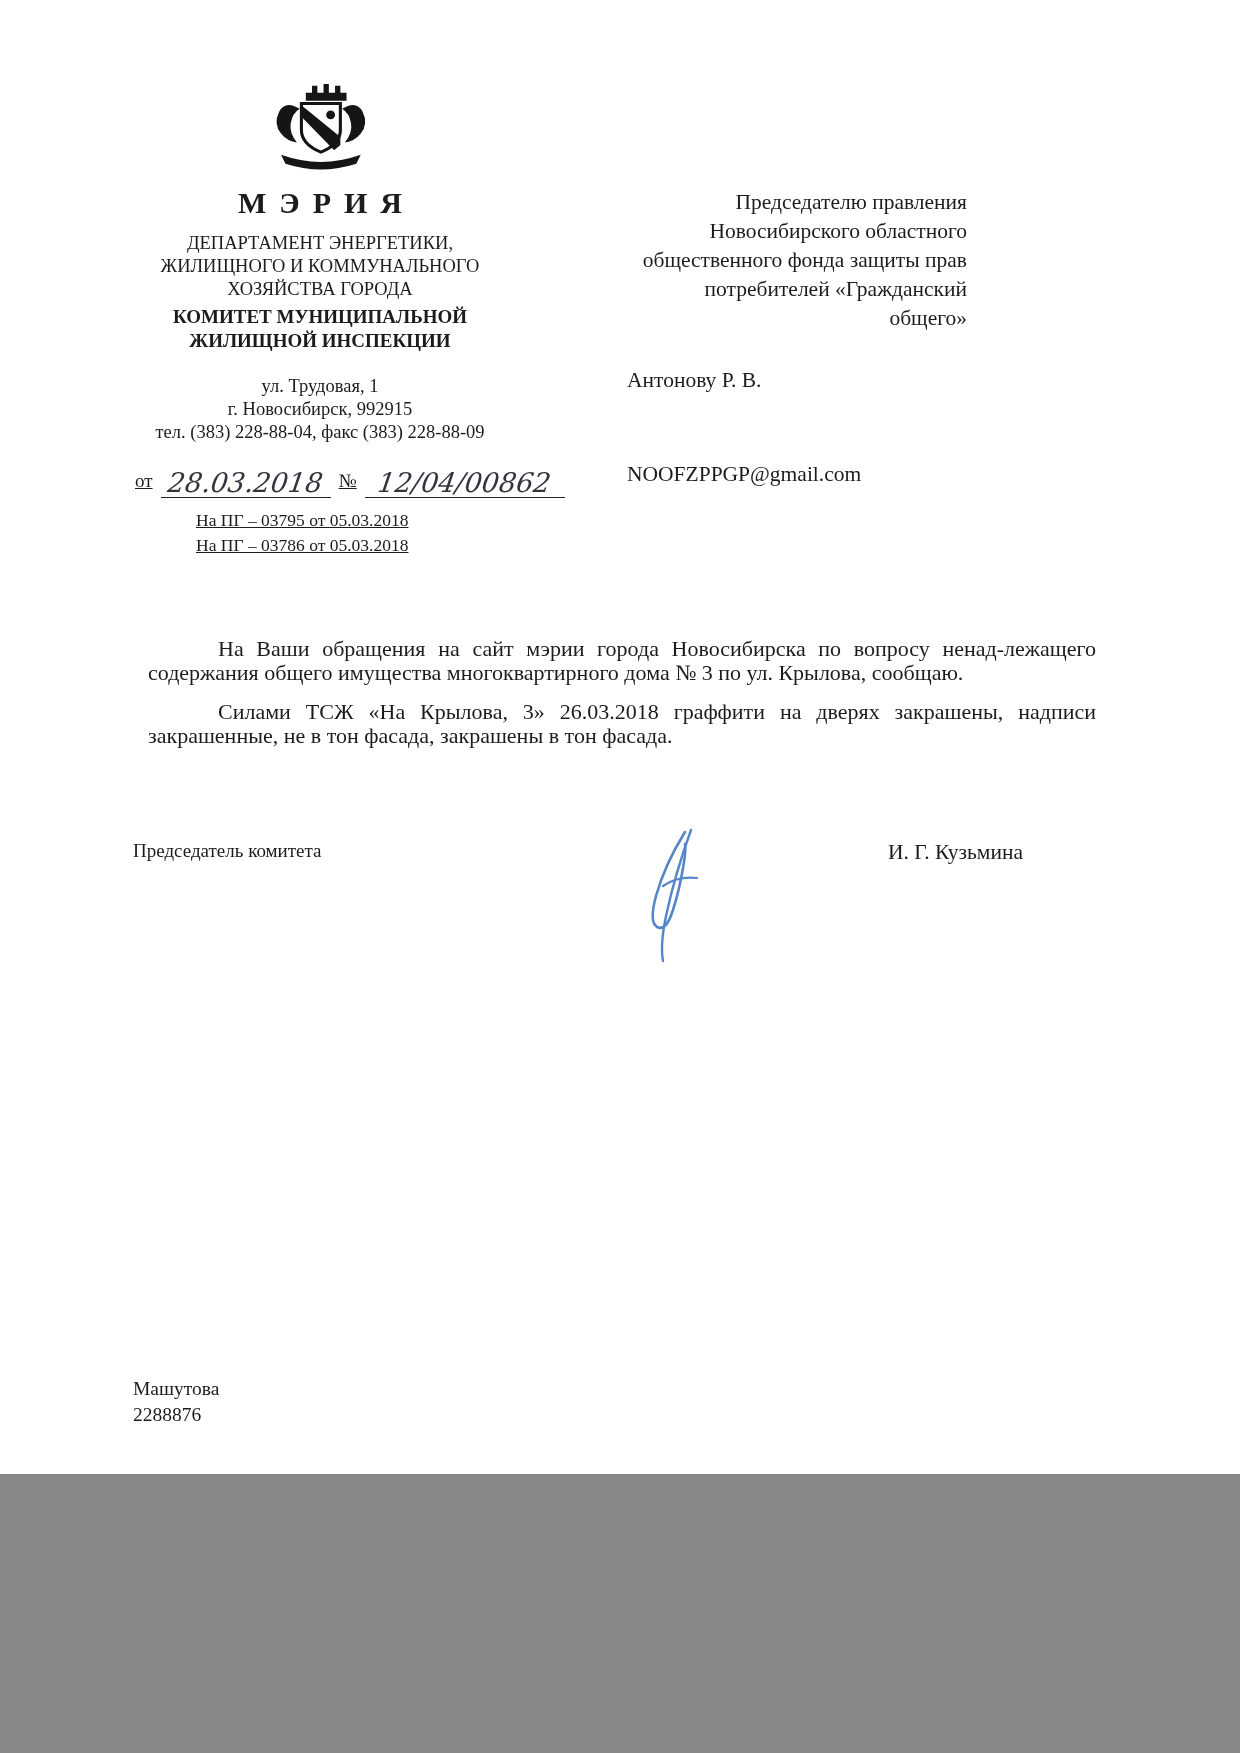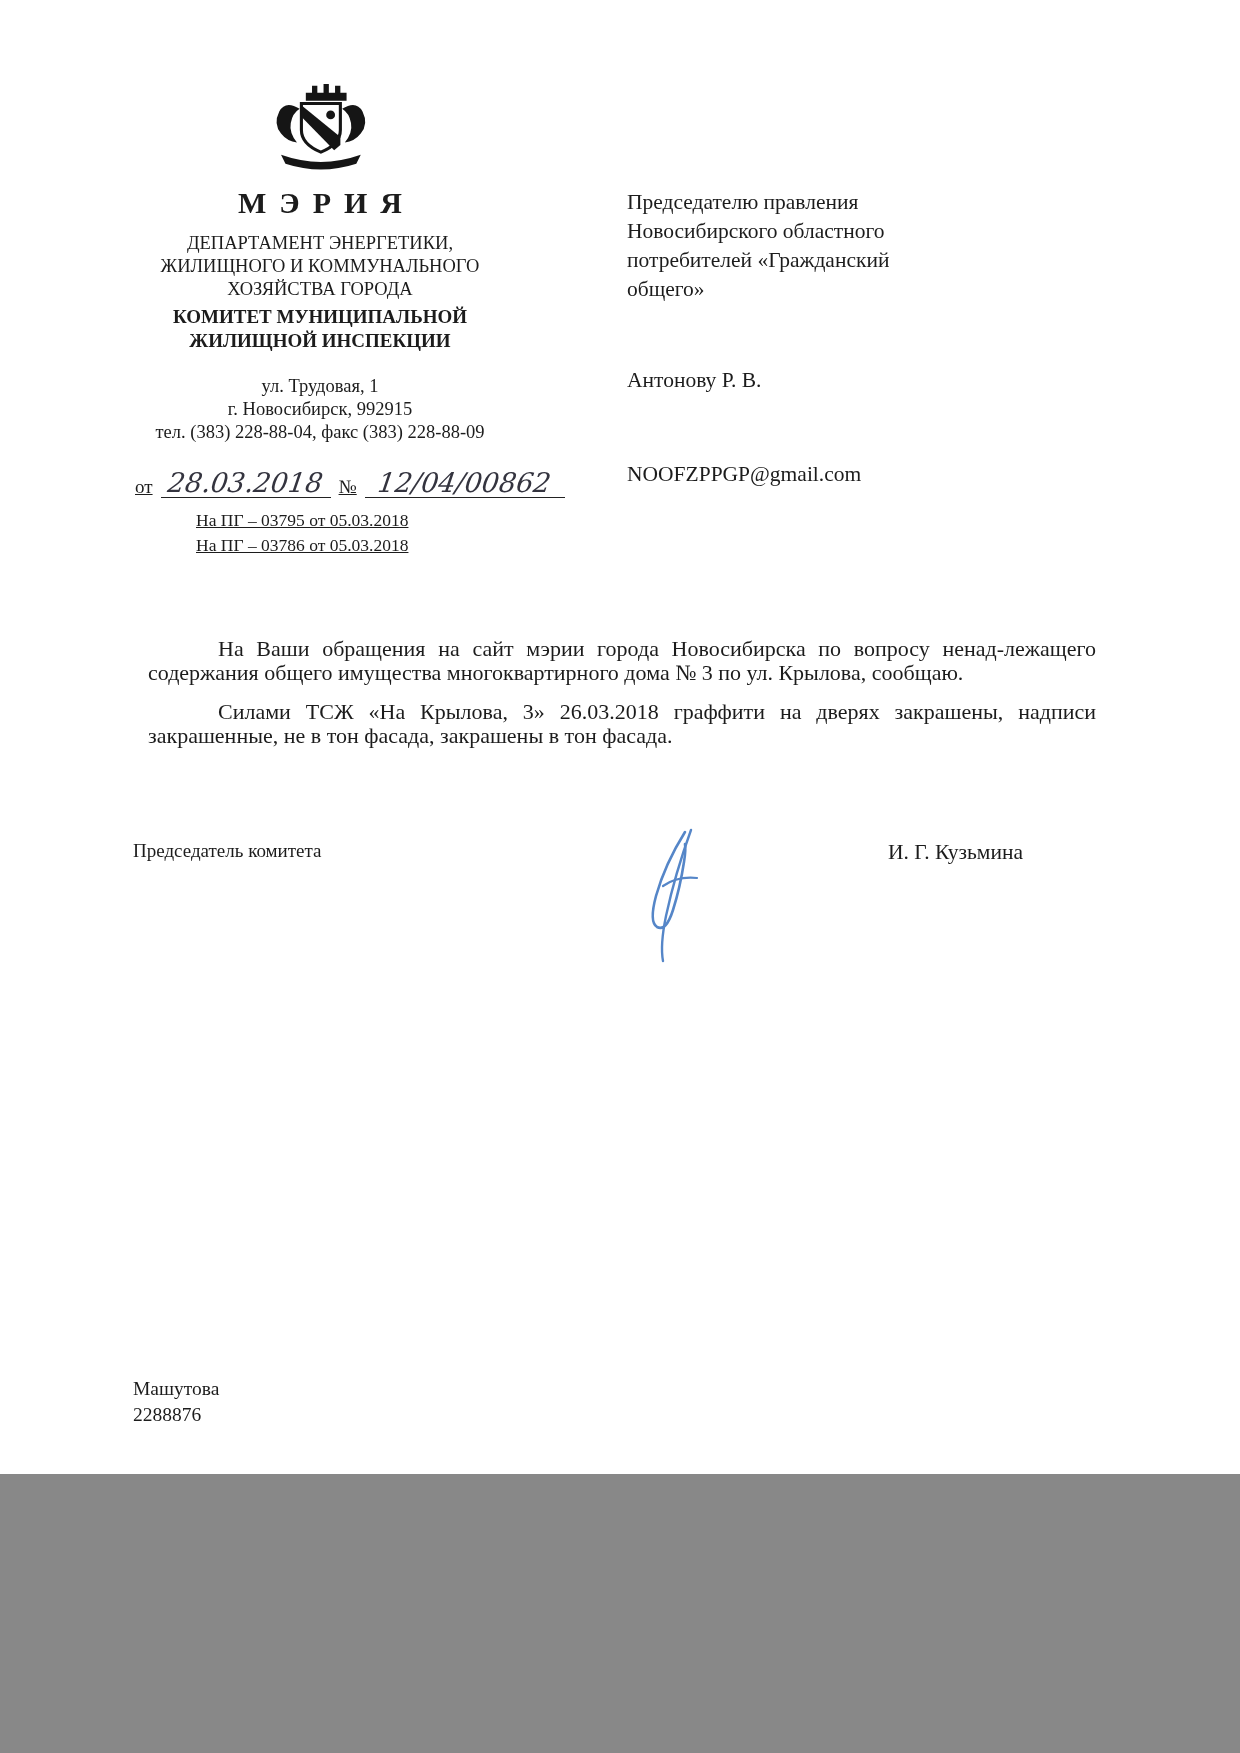--- a/index.html
+++ b/index.html
@@ -17,36 +17,36 @@
   .lh{position:absolute;left:110px;top:186px;width:420px;text-align:center;}
   .lh-title{font-size:30px;font-weight:bold;letter-spacing:13px;padding-left:13px;}
   .lh-subtitle{font-size:25px;font-weight:bold;margin-top:6px;}
   .lh-dept{font-size:18.5px;line-height:23px;margin-top:12px;}
   .lh-committee{font-size:19px;font-weight:bold;line-height:24px;margin-top:4px;}
   .lh-contacts{font-size:18.5px;line-height:23px;margin-top:22px;}
   .lh-contacts .wide{white-space:nowrap;}
   
   .date-row{
     position:absolute;left:135px;top:470px;width:430px;
-    display:flex;align-items:flex-end;font-size:19px;text-decoration:underline;
+    display:flex;font-size:19px;text-decoration:underline;
   }
   .hand{
     font-family:"DejaVu Serif", serif;
     font-style:italic;
     transform:skewX(-8deg);
     color:#34343f;
   }
   .fill-line{border-bottom:1.5px solid #222;text-align:center;}
   .date-fill{width:170px;margin:0 8px;}
   .num-fill{width:200px;margin-left:8px;}
   .date-fill .hand,.num-fill .hand{display:inline-block;font-size:27px;line-height:26px;}
   .refs{position:absolute;left:196px;top:508px;font-size:17.5px;line-height:25px;}
   .refs div{text-decoration:underline;}
   
-  .recipient{position:absolute;left:627px;top:188px;width:340px;font-size:21.5px;line-height:29px;}
+  .recipient{position:absolute;left:627px;top:188px;width:340px;font-size:21.5px;line-height:29px;text-align:right;}
   .recipient-name{position:absolute;left:627px;top:368px;font-size:21.5px;}
   .recipient-email{position:absolute;left:627px;top:462px;font-size:21.5px;}
   
   .body-text{position:absolute;left:133px;top:622px;width:978px;}
   .body-text p{
     margin:15px;font-size:22px;line-height:24px;
     text-align:justify;text-indent:70px;
   }
   
   .sig-position{position:absolute;left:133px;top:840px;font-size:19px;}
@@ -104,20 +104,21 @@
   </div>
 
   <div class="refs">
     <div>На ПГ – 03795  от  05.03.2018</div>
     <div>На ПГ – 03786  от  05.03.2018</div>
   </div>
 
   <div class="recipient">
     <div>Председателю правления</div>
     <div>Новосибирского  областного</div>
+    <div>общественного фонда защиты прав</div>
     <div>потребителей «Гражданский</div>
     <div>общего»</div>
   </div>
   <div class="recipient-name">Антонову Р. В.</div>
   <div class="recipient-email">NOOFZPPGP@gmail.com</div>
 
   <div class="body-text">
     <p>На Ваши обращения на сайт мэрии города Новосибирска по вопросу ненад-лежащего содержания общего имущества многоквартирного дома № 3 по ул. Крылова, сообщаю.</p>
     <p>Силами ТСЖ «На Крылова, 3» 26.03.2018 граффити на дверях закрашены, надписи закрашенные, не в тон фасада, закрашены в тон фасада.</p>
   </div>

